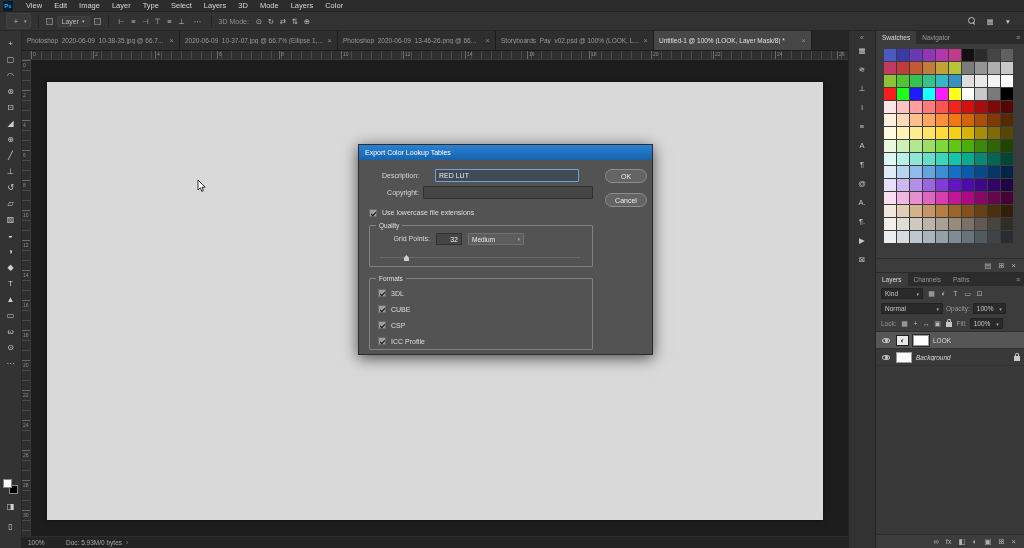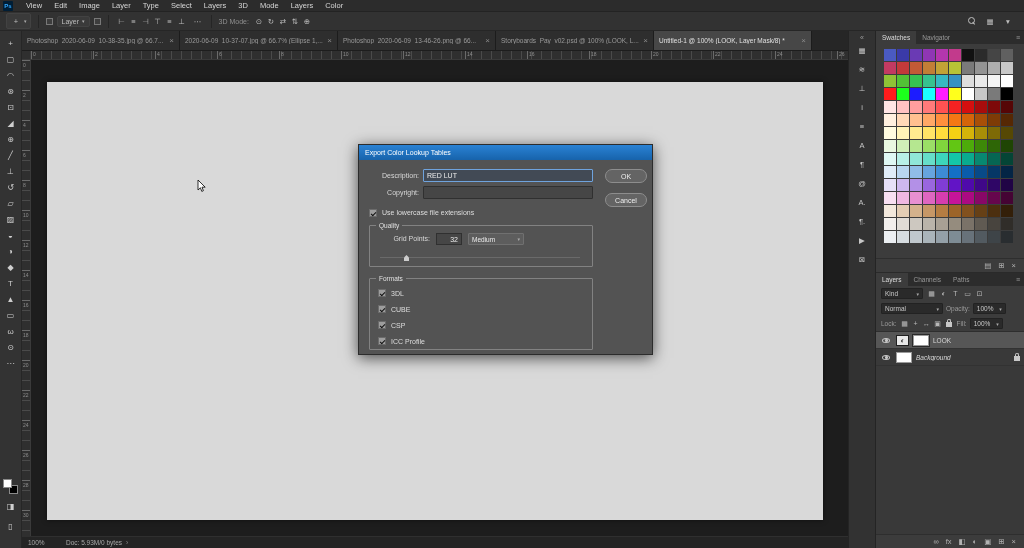--- a/index.html
+++ b/index.html
@@ -555,21 +555,21 @@
       </div>
     </div>
   </div>
 
   <div class="dialog">
     <div class="dlg-title">
       <span>Export Color Lookup Tables</span>
     </div>
     <div class="dlg-body">
       <span class="dlg-label" style="left:8px;top:12px;width:52px">Description:</span>
-      <input class="dlg-input focused" style="left: 64px; top: 9px; width: 170px;" value="RED LUT">
+      <input class="dlg-input focused" style="left: 76px; top: 9px; width: 144px;" value="RED LUT">
       <div class="dlg-btn" style="left:246px;top:9px">OK</div>
 
       <span class="dlg-label" style="left:8px;top:29px;width:52px">Copyright:</span>
       <input class="dlg-input" style="left: 64px; top: 26px; width: 170px;" value="">
       <div class="dlg-btn" style="left:246px;top:33px">Cancel</div>
 
       <span class="cb checked" style="position:absolute;left:10px;top:49px"></span>
       <span class="cb-label" style="position:absolute;left:23px;top:49px">Use lowercase file extensions</span>
 
       <div class="dlg-group" style="left:10px;top:65px;width:224px;height:42px">

